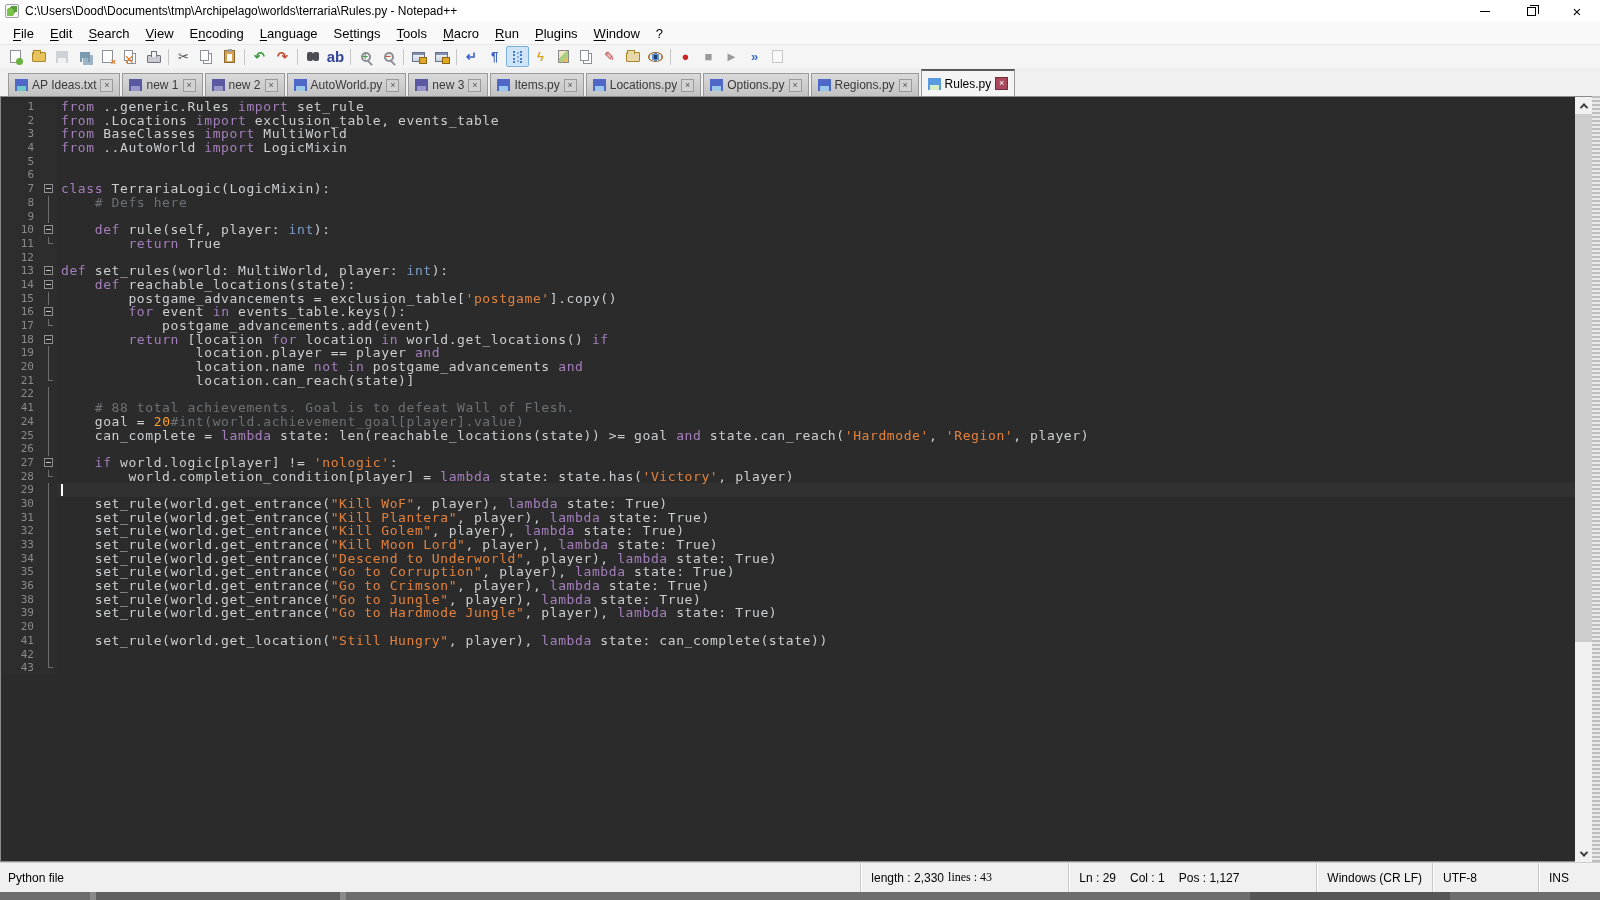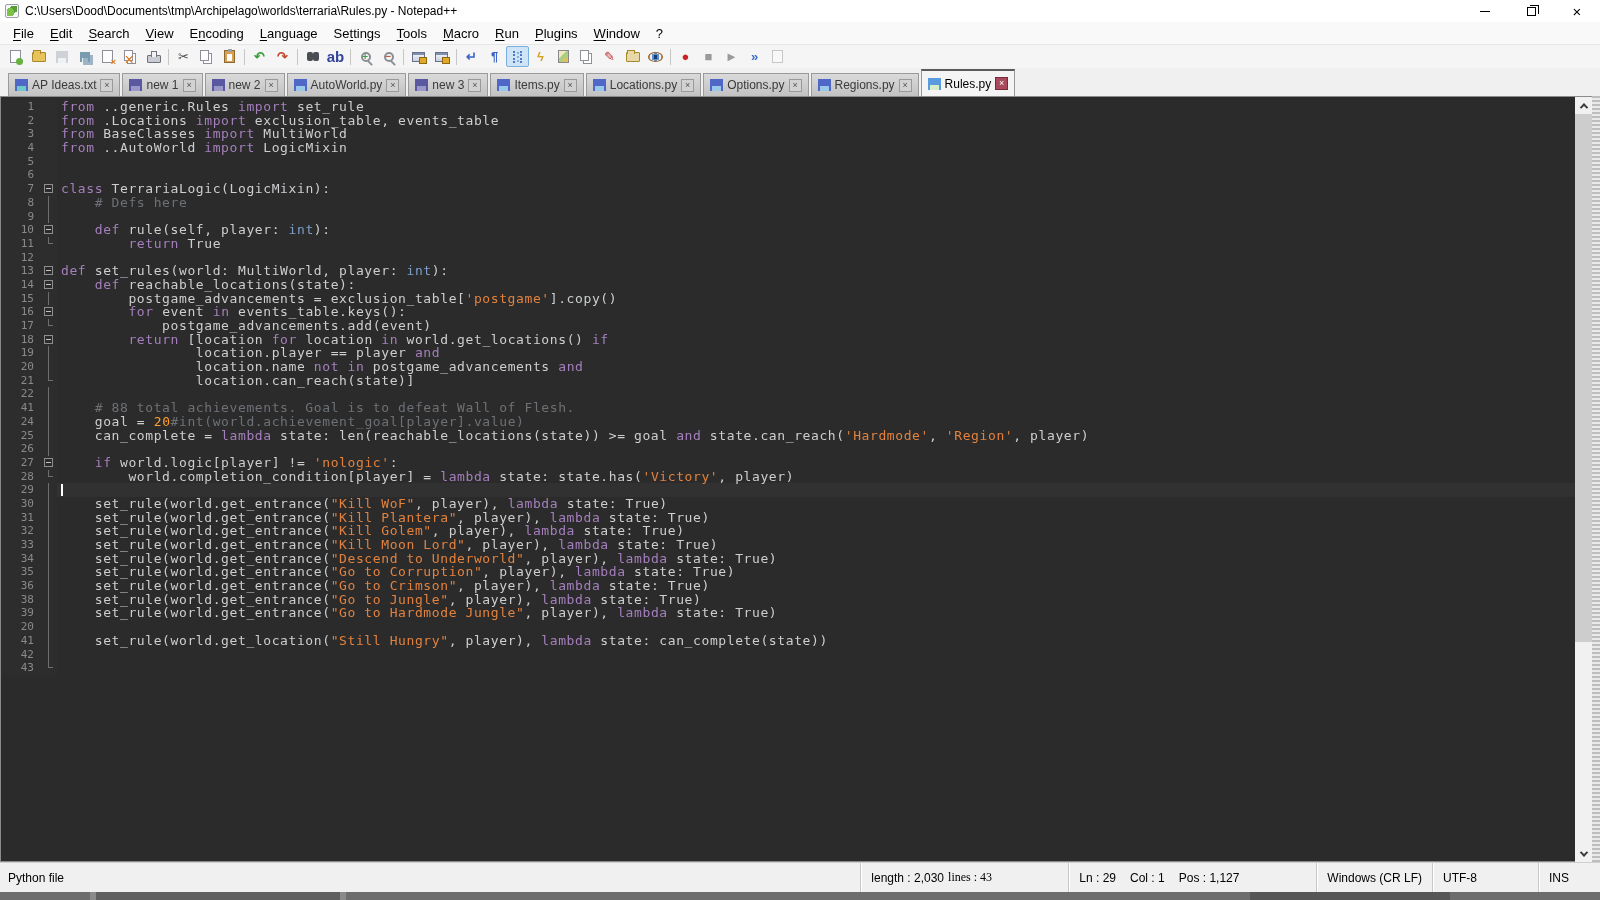--- a/index.html
+++ b/index.html
@@ -639,21 +639,21 @@
       <span class="sarrow">
           <i class="chev down"></i>
         </span>
     </div>
     <div class="rframe"></div>
   </div>
 
   <div class="statusbar">
     <span class="ssec sdoc" style="border-left:none;box-shadow:none">Python file</span>
     <span class="ssec sec-len">
-      <span>length : 2,030</span>
+      <span>length : 2,330</span>
       <span>lines : 43</span>
     </span>
     <span class="ssec sec-pos">
       <span>Ln : 29</span>
       <span>Col : 1</span>
       <span>Pos : 1,127</span>
     </span>
     <span class="ssec sec-eol">Windows (CR LF)</span>
     <span class="ssec sec-enc">UTF-8</span>
     <span class="ssec sec-ins">INS</span>

